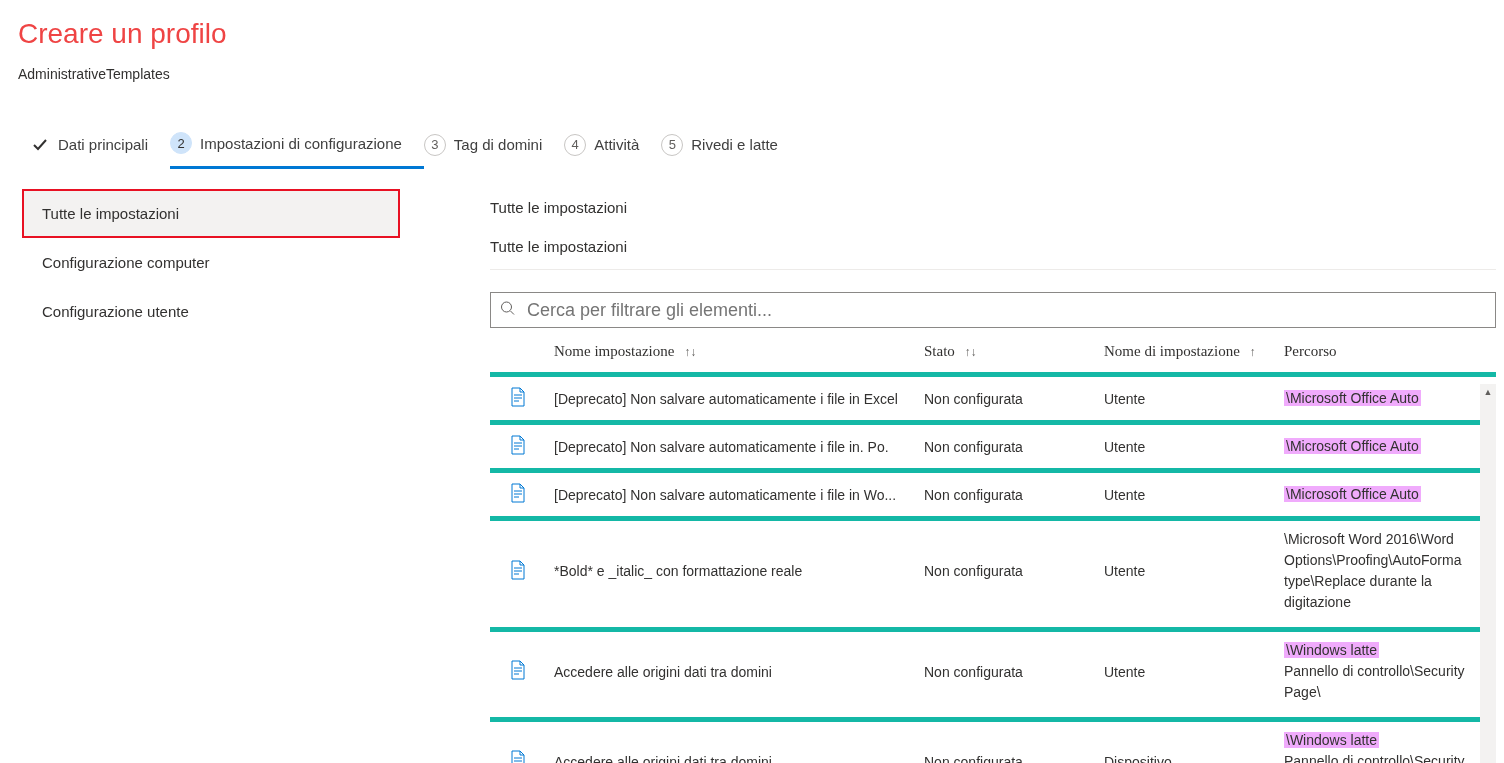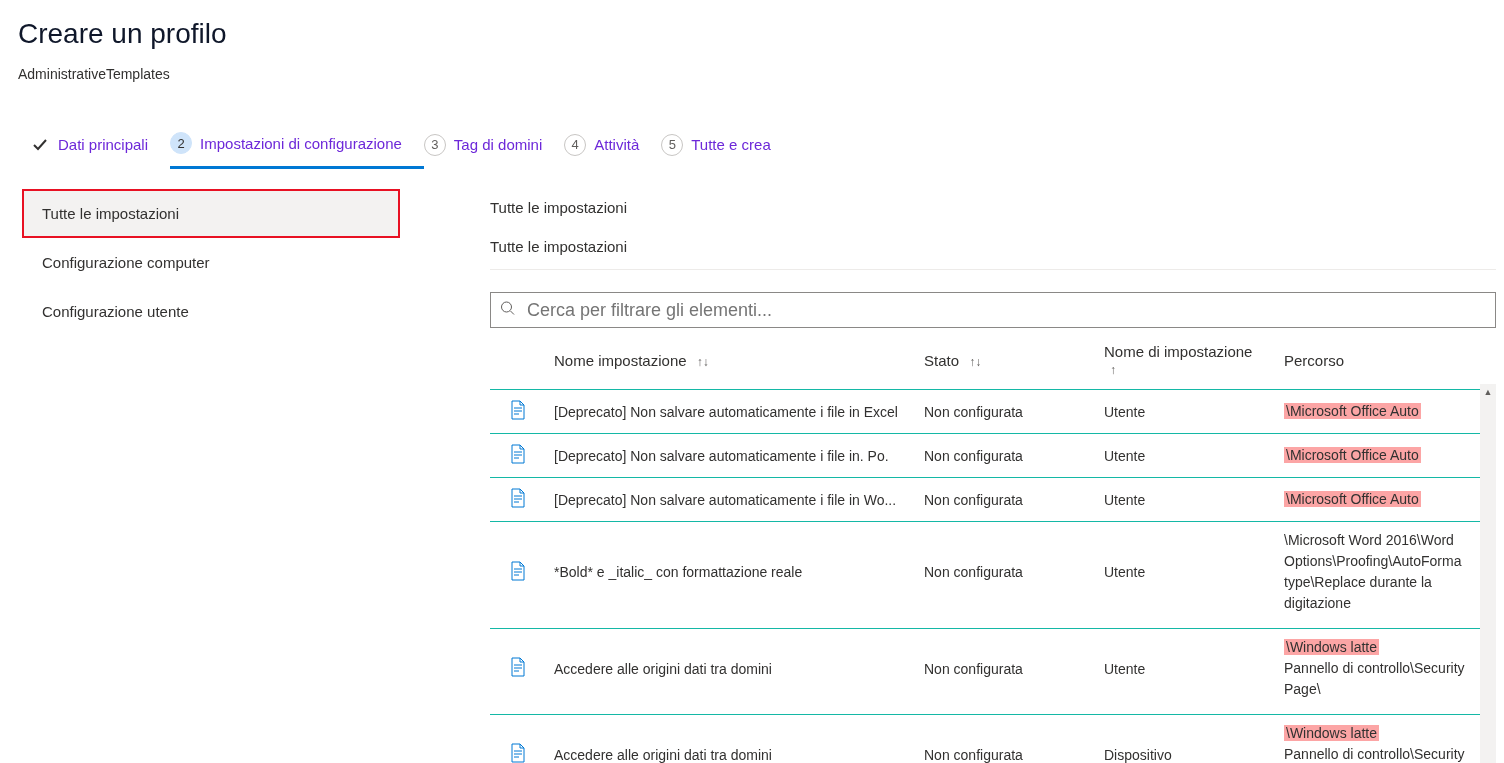--- a/index.html
+++ b/index.html
@@ -11,21 +11,21 @@
       width: 1504px;
       height: 763px;
       overflow: hidden;
     }
     .header {
       padding: 18px 0 0 18px;
     }
     .page-title {
       font-size: 28px;
       font-weight: 400;
-      color: #0f172a;
+      color: #ef4444;
     }
     .page-subtitle {
       font-size: 14px;
       color: #323130;
       margin-top: 16px;
     }
     .steps {
       display: flex;
       align-items: center;
       gap: 0;
@@ -61,21 +61,21 @@
       align-items: center;
       justify-content: center;
     }
     .step.active .step-icon {
       background: #cfe4fa;
       border-color: #cfe4fa;
       color: #323130;
     }
     .step-label {
       font-size: 15px;
-      color: #6d28d9;
+      color: #404040;
     }
     .content {
       display: flex;
       padding: 20px 0 0 22px;
       gap: 32px;
     }
     .sidebar {
       width: 378px;
       flex-shrink: 0;
     }
@@ -130,54 +130,55 @@
     .table {
       width: 100%;
       border-collapse: collapse;
     }
     .thead-row th {
       text-align: left;
       padding: 15px 8px 12px;
       font-weight: 400;
       font-size: 15px;
       position: relative;
+      font-family: Liberation Serif, serif;
     }
     .sort-icon {
       display: inline-block;
       margin-left: 6px;
       color: #605e5c;
       font-size: 12px;
     }
     .col-icon { width: 56px; }
     .col-name { width: 370px; }
     .col-state { width: 180px; }
     .col-type { width: 180px; }
     .col-path { }
     .row td {
       padding: 10px 8px;
-      border-top: 1px solid #14b8a6;
+      border-top: 5px solid #14b8a6;
       vertical-align: middle;
       font-size: 14px;
     }
     .row.tall td {
       vertical-align: middle;
       padding-top: 8px;
       padding-bottom: 14px;
     }
     .doc-icon {
       display: inline-flex;
       width: 16px;
       height: 20px;
     }
     .path-cell {
       line-height: 1.5;
       color: #323130;
     }
     .path-hl {
-      background: #fca5a5;
+      background: #f0abfc;
       padding: 0 2px;
     }
     .scrollbar {
       position: absolute;
       right: 0;
       top: 56px;
       width: 16px;
       bottom: 0;
       background: #f3f2f1;
     }
@@ -216,21 +217,21 @@
     <div class="step">
       <span class="step-icon">3</span>
       <span class="step-label">Tag di domini</span>
     </div>
     <div class="step">
       <span class="step-icon">4</span>
       <span class="step-label">Attività</span>
     </div>
     <div class="step">
       <span class="step-icon">5</span>
-      <span class="step-label">Tutte e crea</span>
+      <span class="step-label">Rivedi e latte</span>
     </div>
   </div>
 
 <div class="content">
   <div class="sidebar" id="sidebar-container">
       <div class="sidebar-item selected">Tutte le impostazioni</div>
       <div class="sidebar-item">Configurazione computer</div>
       <div class="sidebar-item">Configurazione utente</div>
     </div>
 

